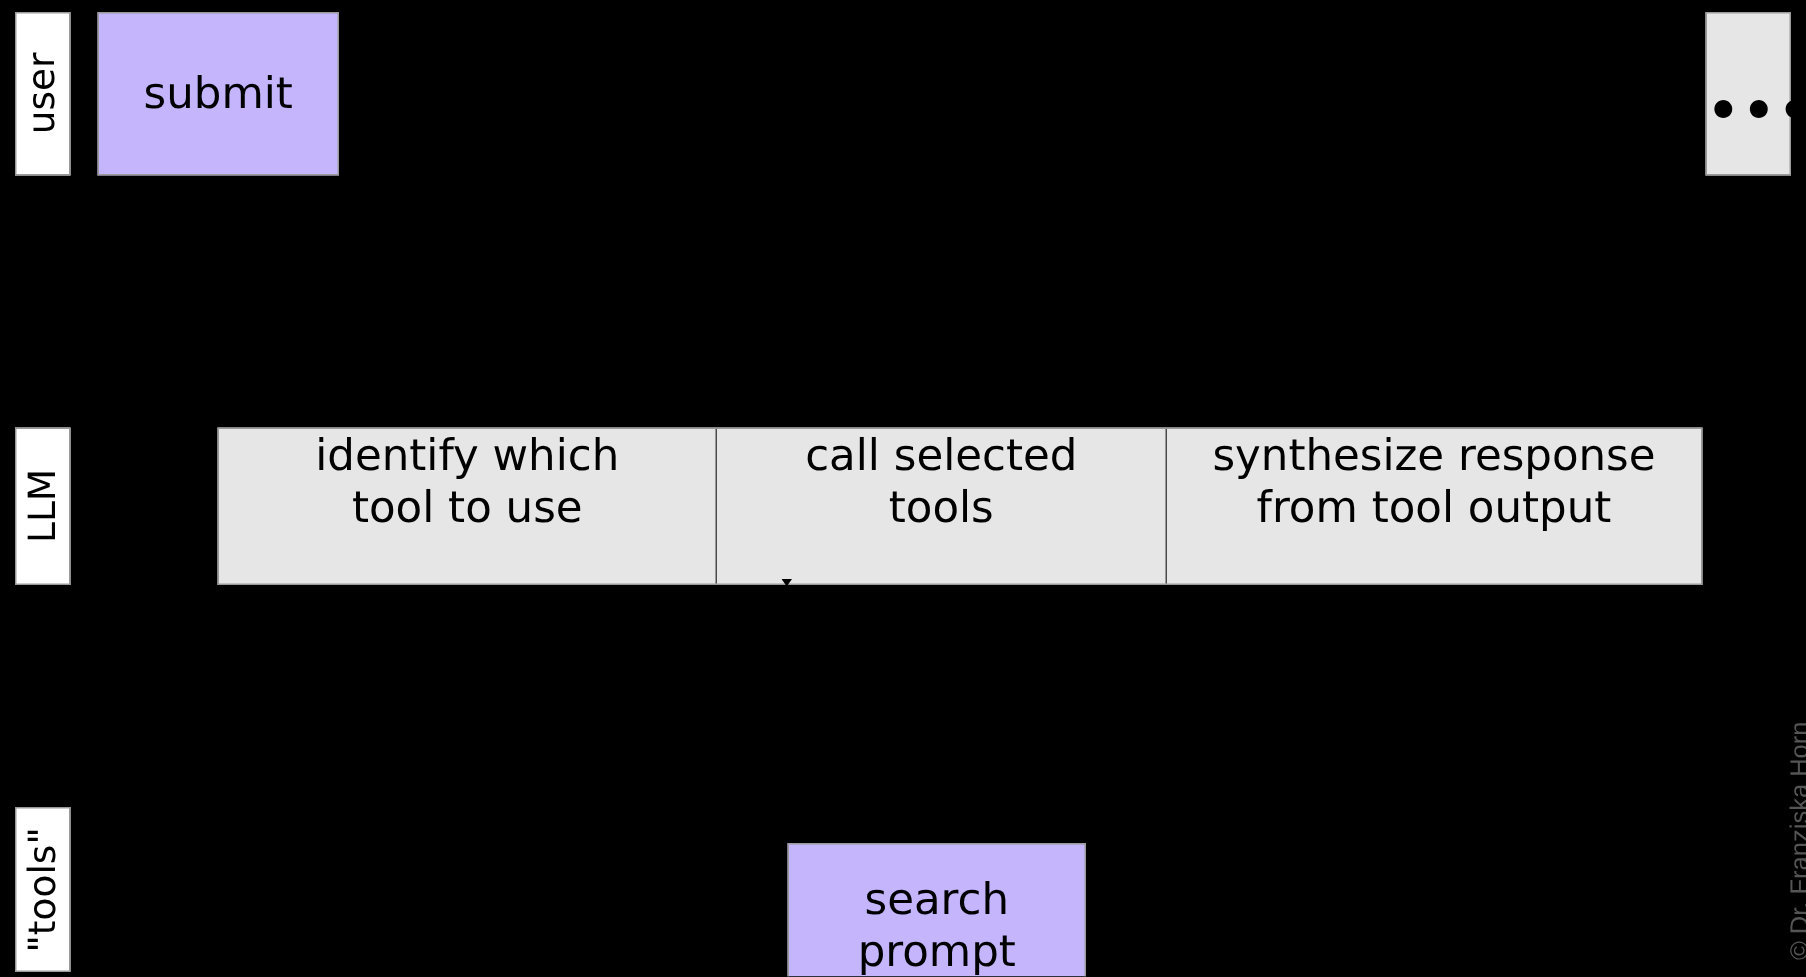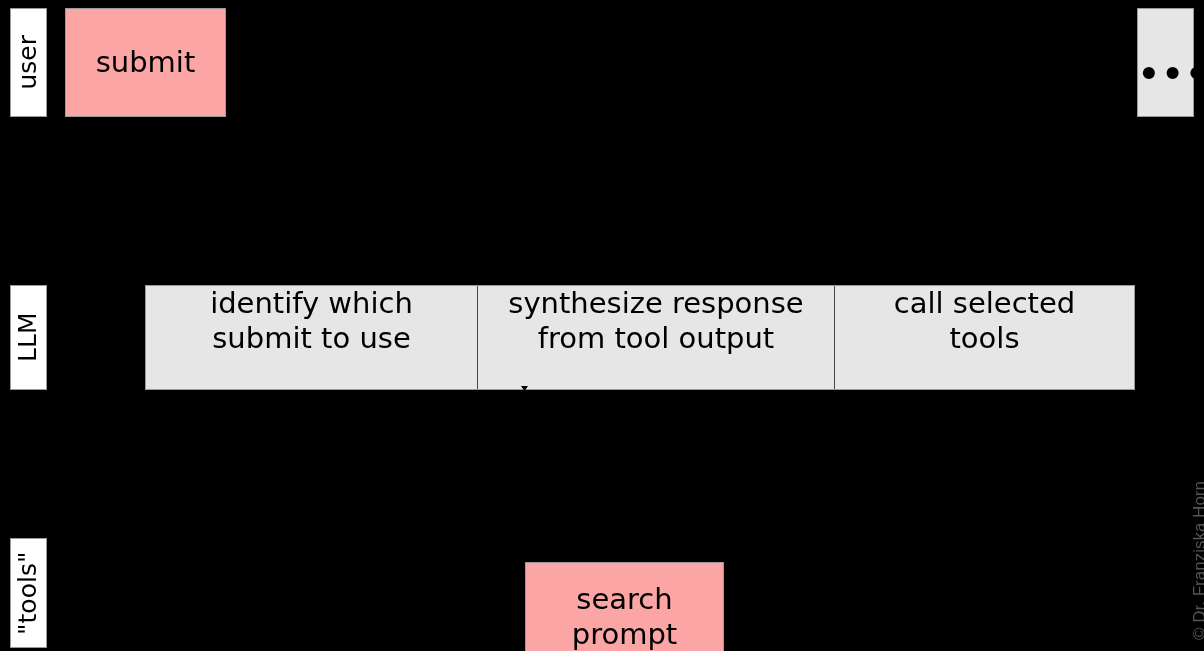--- a/index.html
+++ b/index.html
@@ -36,21 +36,21 @@
     font-size: 25px;
     color: #000000;
   }
   .lane-label .rot {
     display: block;
     transform: rotate(-90deg);
     white-space: nowrap;
   }
   
   .activity {
-    background: #fca5a5;
+    background: #c4b5fd;
     border: 1px solid #9a9a9a;
     font-size: 29px;
     padding: 0 10px;
   }
   
   .llm-bar {
     position: absolute;
     box-sizing: border-box;
     background: #e6e6e6;
     border: 1px solid #9a9a9a;
@@ -129,35 +129,35 @@
 
   <div class="node lane-label" style="left:10px; top:285px; width:37px; height:105px;">
     <span class="rot">LLM</span>
   </div>
 
   <div class="llm-bar" style="left:145px; top:285px; width:990px; height:105px;">
 
     <div class="llm-seg" style="width:331px;">
       <div>
         <span>identify which</span><br>
-        <span>submit to use</span>
+        <span>tool to use</span>
+      </div>
+    </div>
+
+    <div class="llm-seg" style="width:300px;">
+      <div>
+        <span>call selected</span><br>
+        <span>tools</span>
       </div>
     </div>
 
     <div class="llm-seg" style="flex:1 1 auto;">
       <div>
         <span>synthesize response</span><br>
         <span>from tool output</span>
-      </div>
-    </div>
-
-    <div class="llm-seg" style="width:300px;">
-      <div>
-        <span>call selected</span><br>
-        <span>tools</span>
       </div>
     </div>
   </div>
 
   <div class="arrow-stub" style="left:521px; top:386px;"></div>
 
   <div class="node lane-label" style="left:10px; top:538px; width:37px; height:110px;">
     <span class="rot">"tools"</span>
   </div>
 

